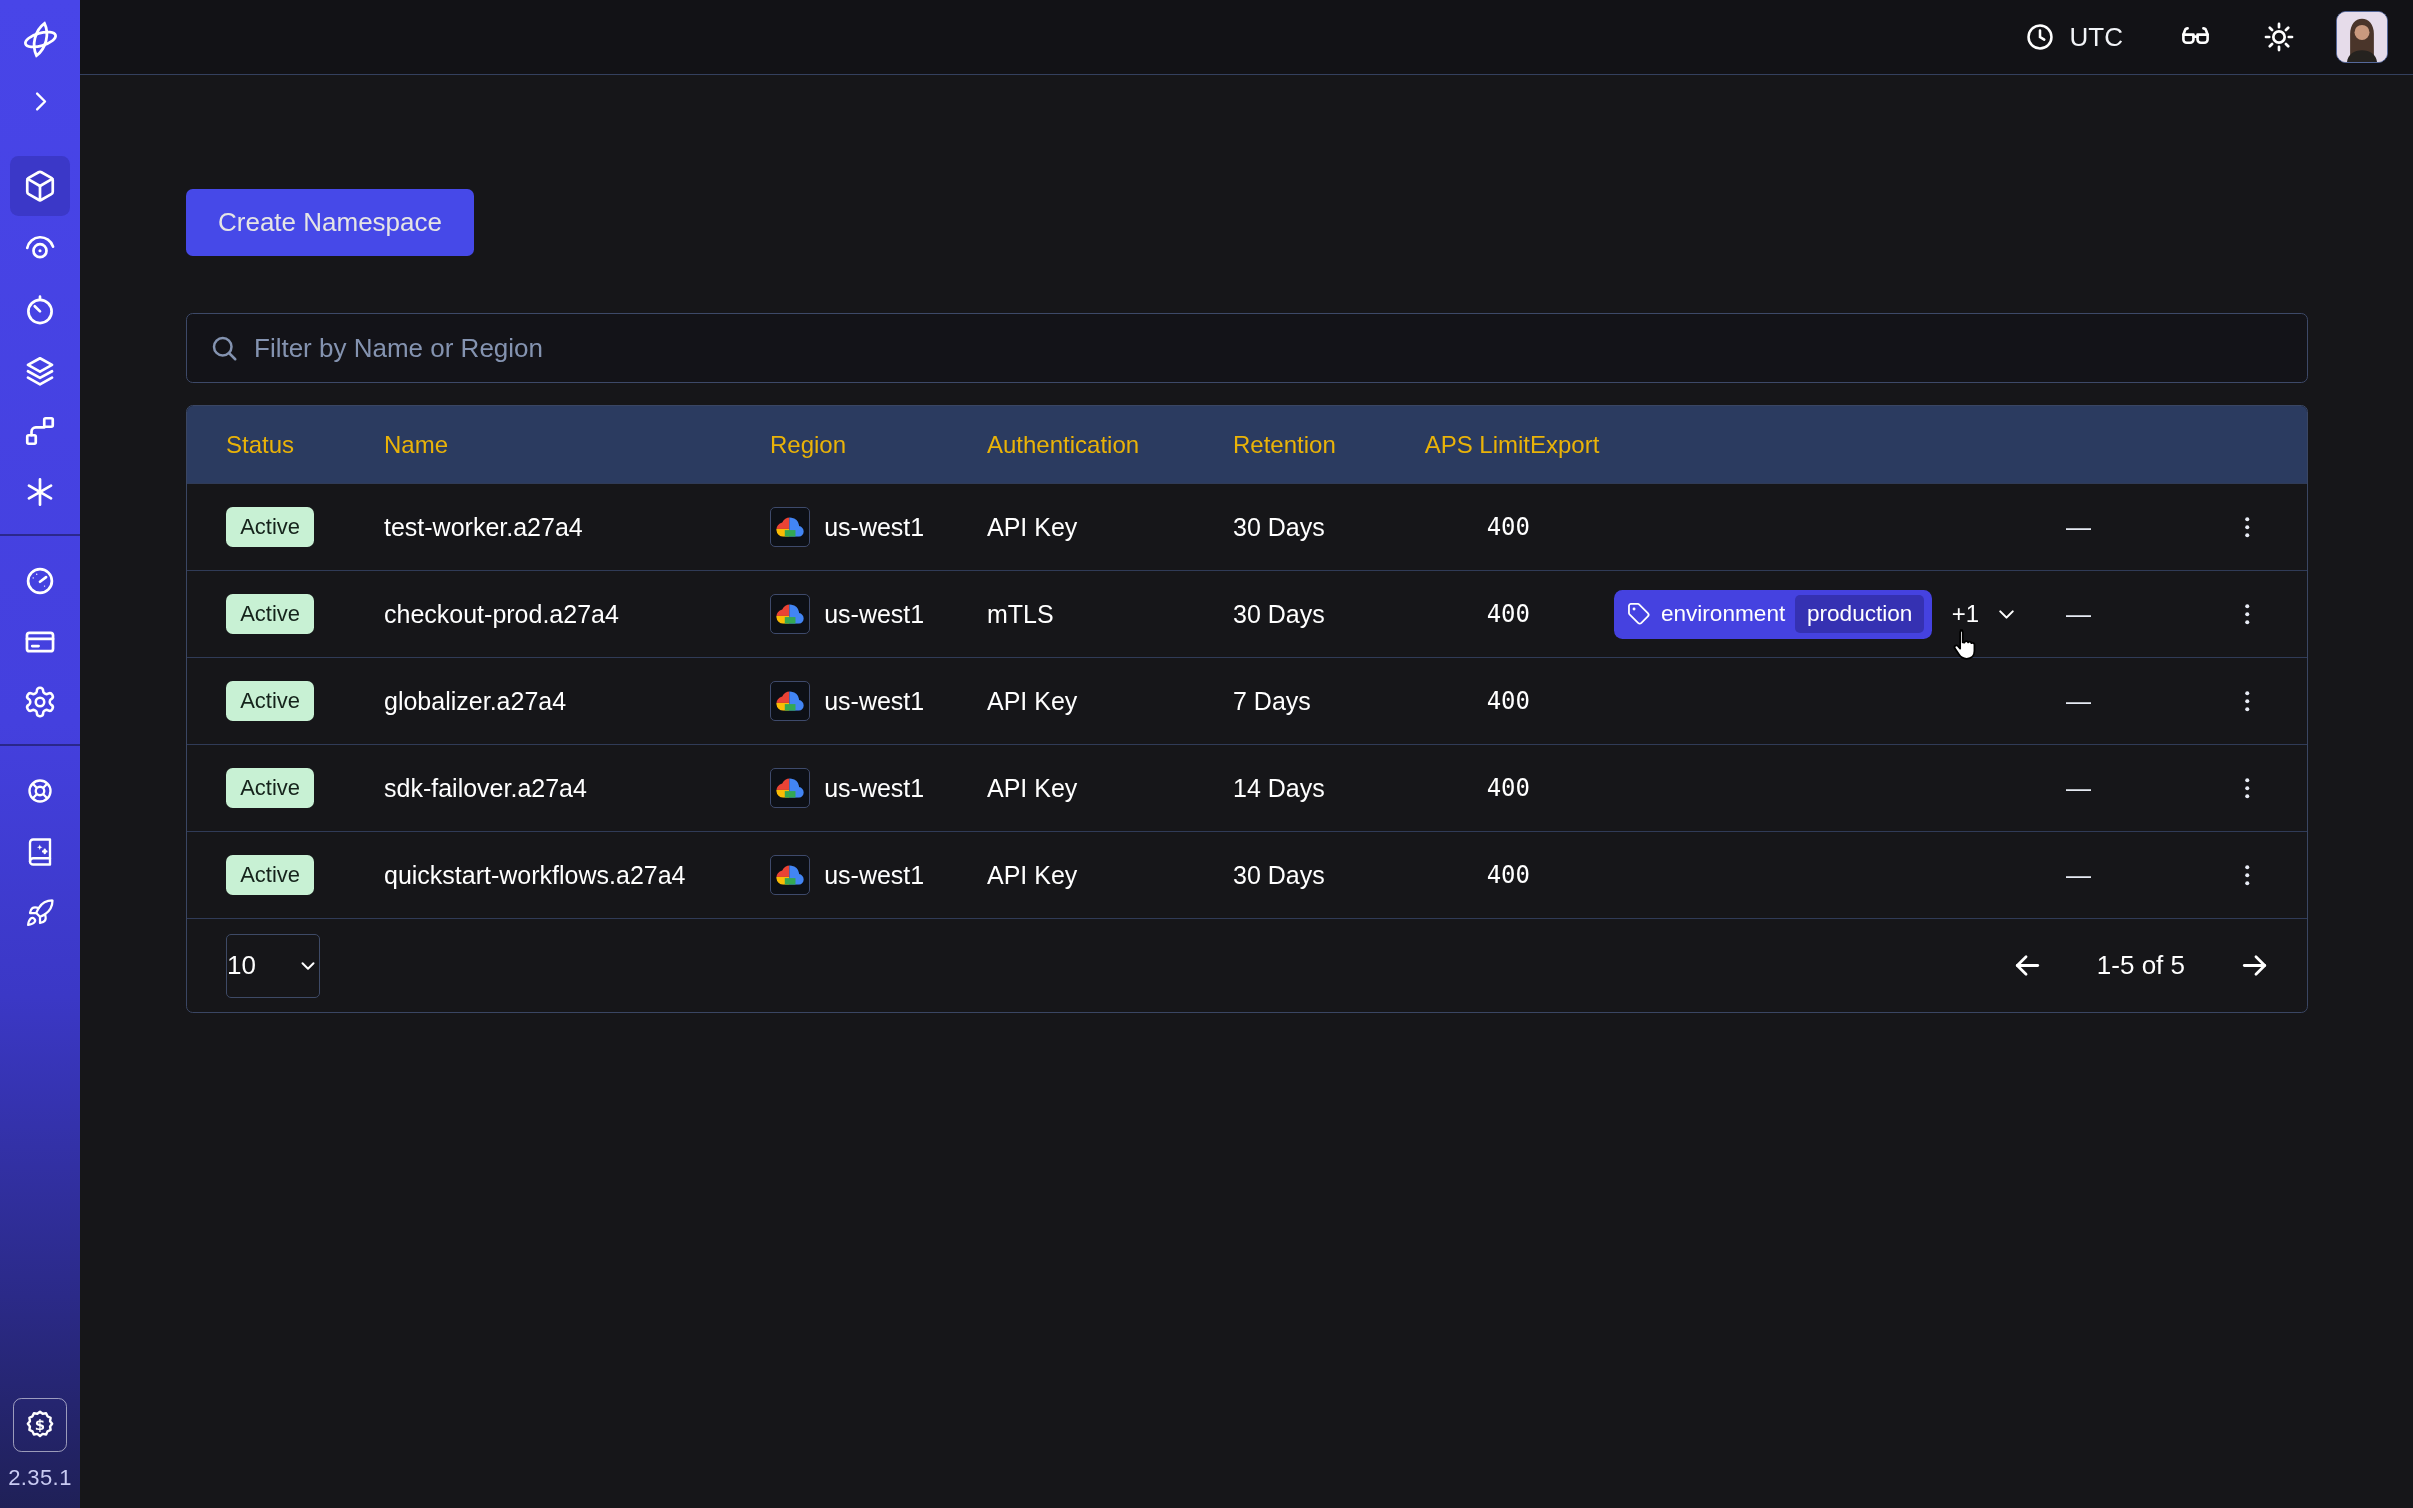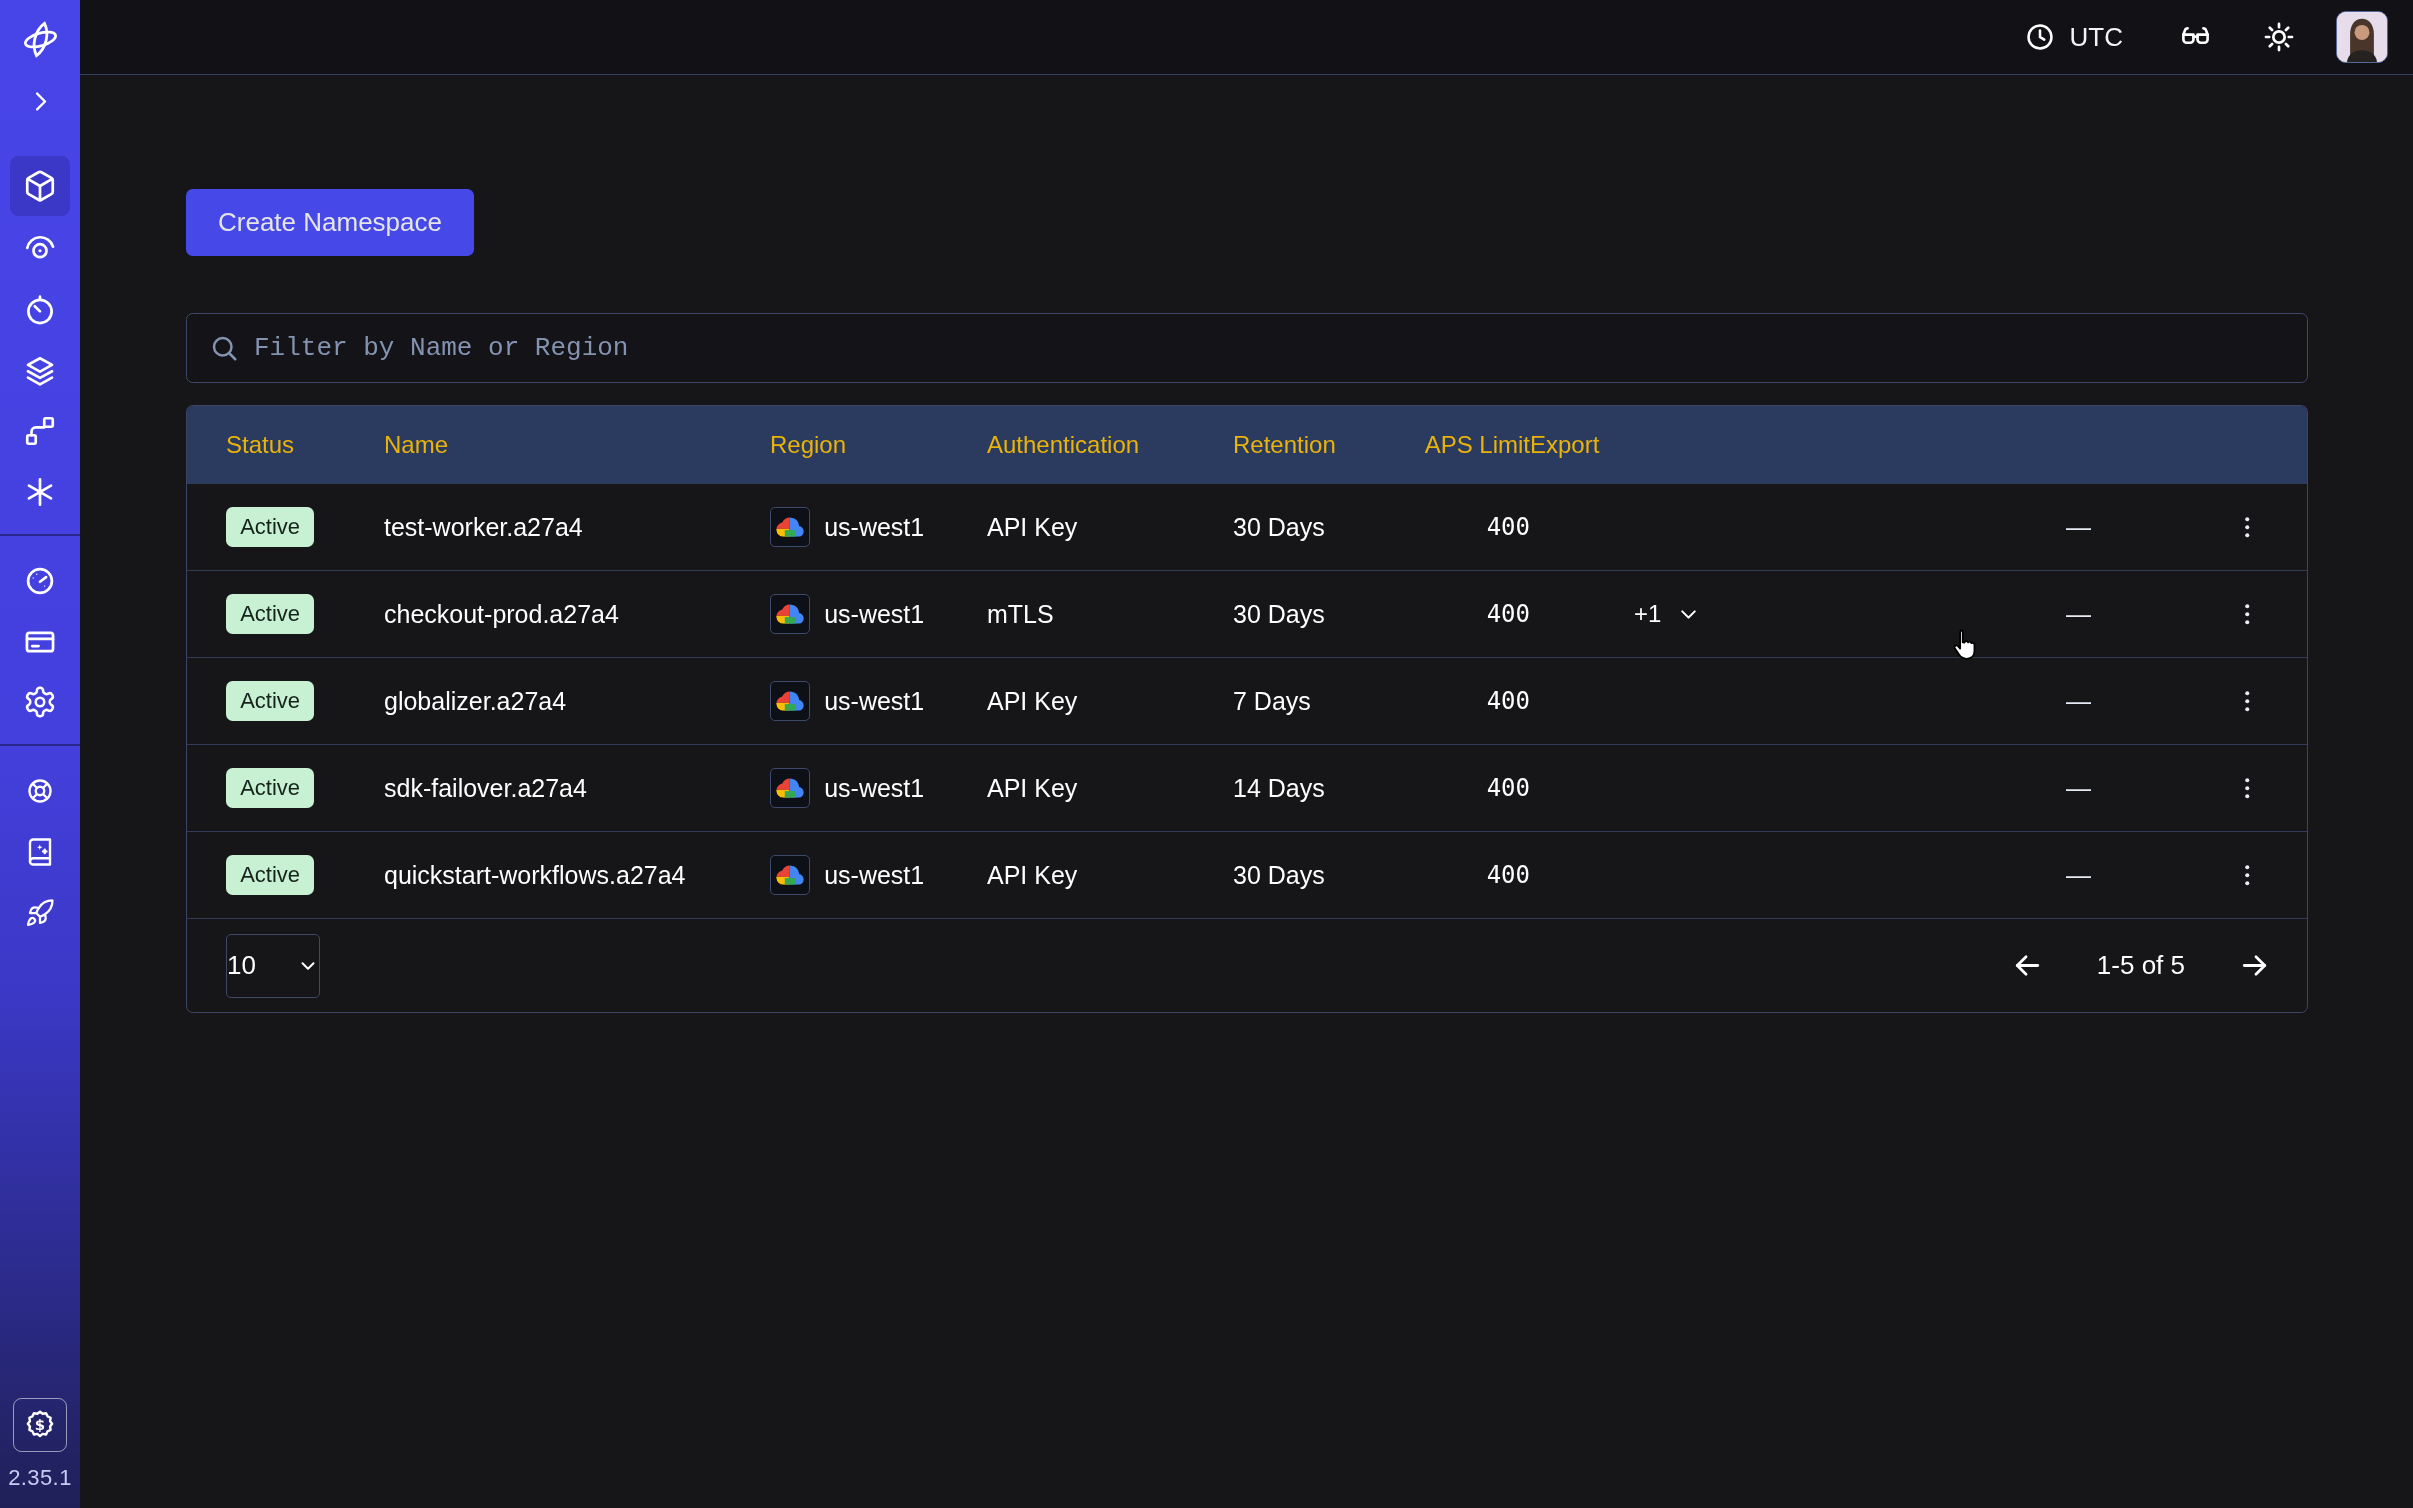--- a/index.html
+++ b/index.html
@@ -58,21 +58,21 @@
   .page-head{display:flex; justify-content:space-between; align-items:flex-start;}
   h1.title{font-size:49px; font-weight:500; letter-spacing:-0.4px; line-height:1.05; color:#F5F6F9;}
   .subtitle{font-size:22.6px; color:var(--text-dim); margin-top:11.7px;}
   .create-btn{height:67px; padding:0 32px; background:var(--accent); color:#e5e5e5; border:none;
     border-radius:6.7px; font-size:26px; font-family:inherit; cursor:pointer; margin-top:15px;}
 
   .search{margin-top:57px; height:70px; border:1.7px solid #3D4968; border-radius:6.7px;
     background:#131318; display:flex; align-items:center; padding:0 13.4px 0 22px;}
   .search svg{width:30px; height:30px; color:#8493B0; flex:0 0 auto;}
   .search input{flex:1; margin-left:15px; background:transparent; border:none; outline:none;
-    font-size:26px; color:#D7DEED; font-family:Liberation Mono, monospace;}
+    font-size:26px; color:#D7DEED; font-family:Liberation Sans, sans-serif;}
   .search input::placeholder{color:#8493B0;}
 
   
   .table{margin-top:22px; border:1.7px solid #3A4663; border-radius:6.7px; overflow:hidden;}
   .grid{display:grid; grid-template-columns:158px 386px 217px 246px 191px 106px 536px 151px 1fr;
         align-items:center; padding:0 30px 0 39px;}
   .thead{height:77px; background:var(--header-navy); font-size:24px; font-weight:400; color:#eab308;}
   .trow{height:87px; font-size:25px; border-top:1.7px solid #303B57;}
   .trow:first-of-type{border-top:none;}
   .col-aps{text-align:right;}
@@ -339,20 +339,28 @@
                     <rect x="7.4" y="14.4" width="9" height="9.6" fill="#34A853"></rect>
                   </g>
                 </svg>
               </span>
               <span>us-west1</span>
             </div>
           <div>mTLS</div>
           <div>30 Days</div>
           <div class="col-aps aps-val">400</div>
           <div class="col-tags chipwrap">
+            <span class="chip">
+              <svg viewBox="0 0 24 24" fill="none" stroke="#fff" stroke-width="1.8" stroke-linejoin="round">
+                <path d="M12.586 2.586A2 2 0 0 0 11.172 2H4a2 2 0 0 0-2 2v7.172a2 2 0 0 0 .586 1.414l8.704 8.704a2.426 2.426 0 0 0 3.42 0l6.58-6.58a2.426 2.426 0 0 0 0-3.42z"></path>
+                <circle cx="7.2" cy="7.2" r=".6" fill="#fff"></circle>
+              </svg>
+              <span>environment</span>
+              <span class="chip-val">production</span>
+            </span>
             <span class="tag-more">+1</span>
             <span class="tag-chevron">
               <svg viewBox="0 0 24 24" fill="none" stroke="#fff" stroke-width="2" stroke-linecap="round" stroke-linejoin="round">
                   <path d="M6 9l6 6 6-6"></path>
                 </svg>
             </span>
           </div>
           <div class="dash">—</div>
           <button class="kebab">
               <svg viewBox="0 0 24 24" fill="#E8ECF5">

